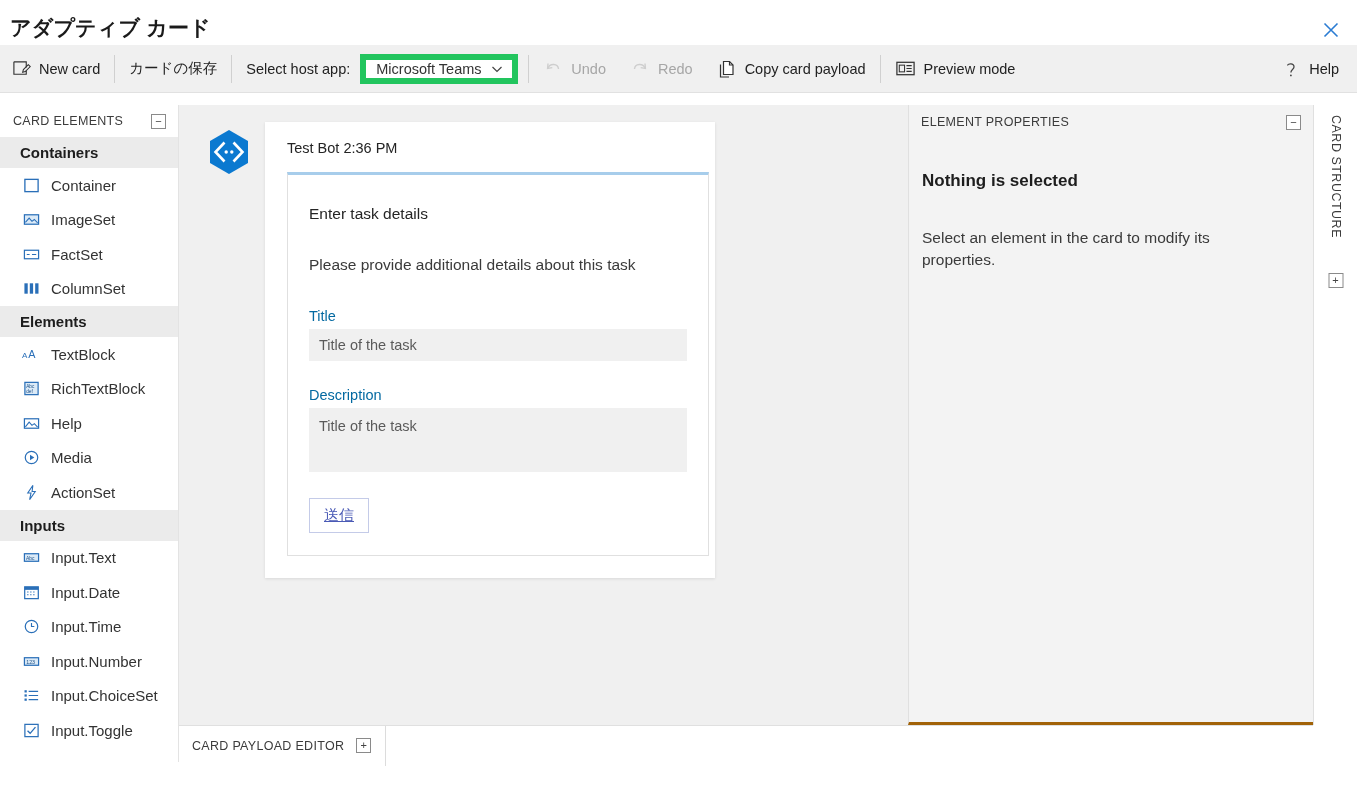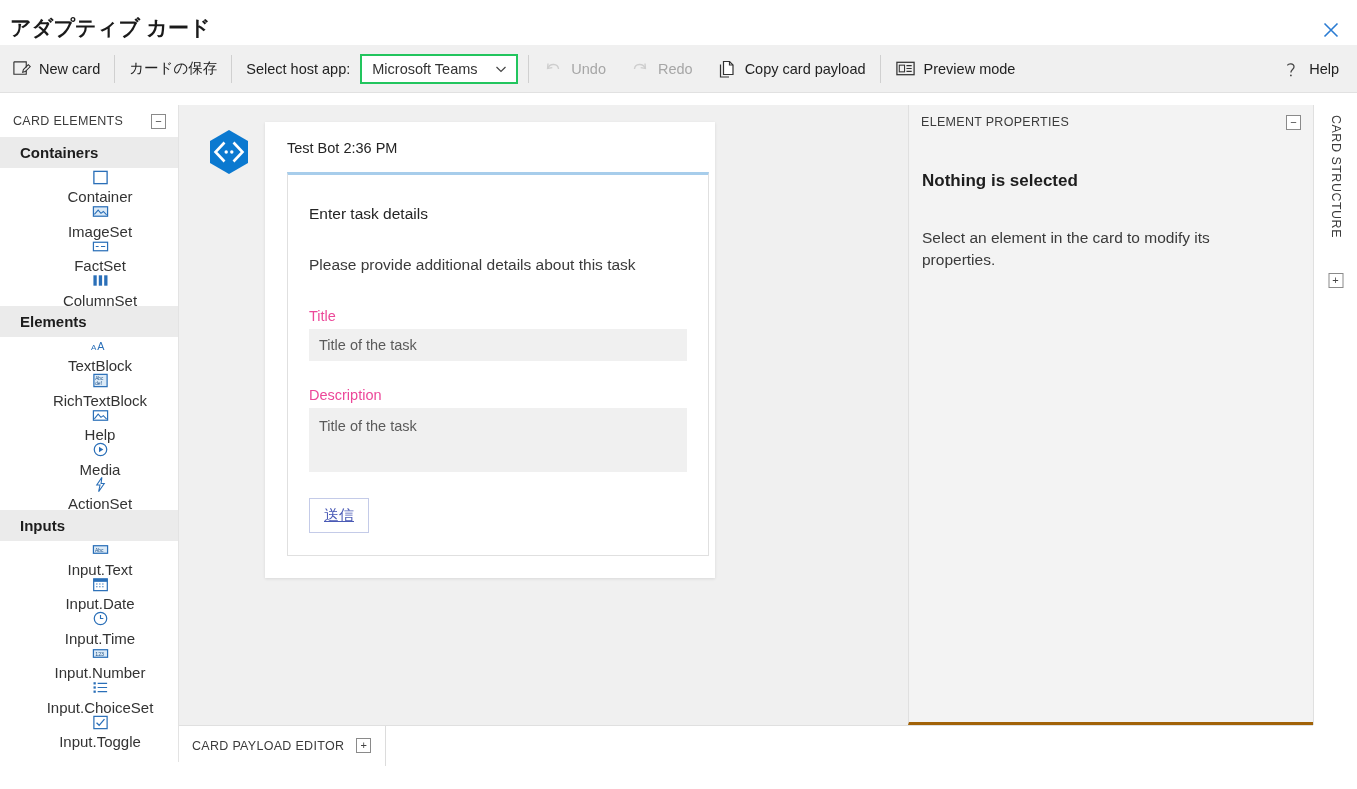--- a/index.html
+++ b/index.html
@@ -43,21 +43,21 @@
     font-size: 14.5px; color: #222; cursor: pointer; white-space: nowrap;
   }
   .tb-item.disabled { color: #a6a6a6; cursor: default; }
   .tb-item.disabled svg { opacity: 0.45; }
   .tb-sep { width: 1px; height: 28px; background: #d0d0d0; margin: 0 2px; }
   .tb-label-plain {
     font-size: 14.5px; color: #222; padding: 0 6px 0 12px; white-space: nowrap;
   }
   .host-select {
     display: flex; align-items: center; justify-content: space-between;
-    width: 158px; height: 30px; background: #ffffff; border: 2px solid #22c55e;
+    width: 158px; height: 30px; background: #ffffff; border: 6px solid #22c55e;
     padding: 0 8px 0 10px; font-size: 14.5px; color: #333; cursor: pointer;
     margin-left: 4px;
   }
   .host-select .chev { margin-left: 8px; }
   .tb-right { margin-left: auto; display: flex; align-items: center; }
   .tb-help { padding-right: 18px; }
   .icon { display: inline-flex; align-items: center; justify-content: center; }
 
   
   .sidebar {
@@ -73,22 +73,22 @@
   .collapse-box {
     width: 15px; height: 15px; border: 1px solid #8a8a8a; color: #444;
     display: flex; align-items: center; justify-content: center;
     font-size: 11px; line-height: 1; cursor: pointer; background: #fff;
   }
   .section-head {
     height: 31px; background: #ebebeb; display: flex; align-items: center;
     padding-left: 20px; font-size: 15px; font-weight: bold; color: #1d1d1d;
   }
   .elem-item {
-    height: 34.5px; display: flex; align-items: center; gap: 2px;
-    padding-left: 22px; font-size: 15px; color: #333; cursor: pointer; flex-direction: column;
+    height: 34.5px; display: flex; align-items: center; gap: 11px;
+    padding-left: 22px; font-size: 15px; color: #333; cursor: pointer;
   }
   .elem-icon { width: 18px; height: 18px; flex: none; display: flex; align-items: center; justify-content: center; }
 
   
   .canvas {
     position: absolute; left: 179px; top: 105px; width: 729px; height: 620px;
     background: #f0f0f0; overflow: hidden;
   }
   .bot-avatar {
     position: absolute; left: 25px; top: 22px; width: 50px; height: 50px;
@@ -98,21 +98,21 @@
     background: #ffffff; padding: 18px 6px 22px 22px;
     box-shadow: 0 1px 3px rgba(0,0,0,0.10);
   }
   .bot-line { font-size: 14.5px; color: #242424; margin-bottom: 16px; }
   .adaptive-card {
     border: 1px solid #e0e0e0; border-top: 3px solid #a7cdeb;
     background: #ffffff; padding: 30px 21px 22px 21px;
   }
   .ac-title { font-size: 15.5px; color: #252525; margin-bottom: 33px; }
   .ac-sub { font-size: 15.5px; color: #3a3a3a; margin-bottom: 34px; }
-  .ac-label { font-size: 14.5px; color: #ec4899; margin-bottom: 5px; }
+  .ac-label { font-size: 14.5px; color: #0369a1; margin-bottom: 5px; }
   .ac-input {
     background: #f0f0f0; border: none; width: 100%;
     font-family: "Liberation Sans", "DejaVu Sans", sans-serif;
     font-size: 14.5px; color: #333; padding: 8px 10px; outline: none;
   }
   .ac-input::placeholder { color: #5a5a5a; }
   .ac-textarea { height: 64px; resize: none; line-height: 1.4; }
   .ac-gap { height: 26px; }
   .ac-gap-sm { height: 18px; }
   .ac-submit {

